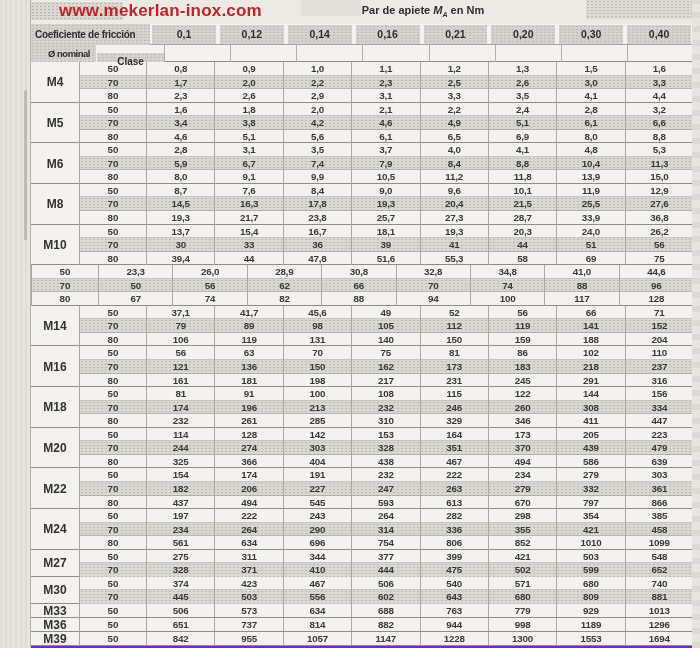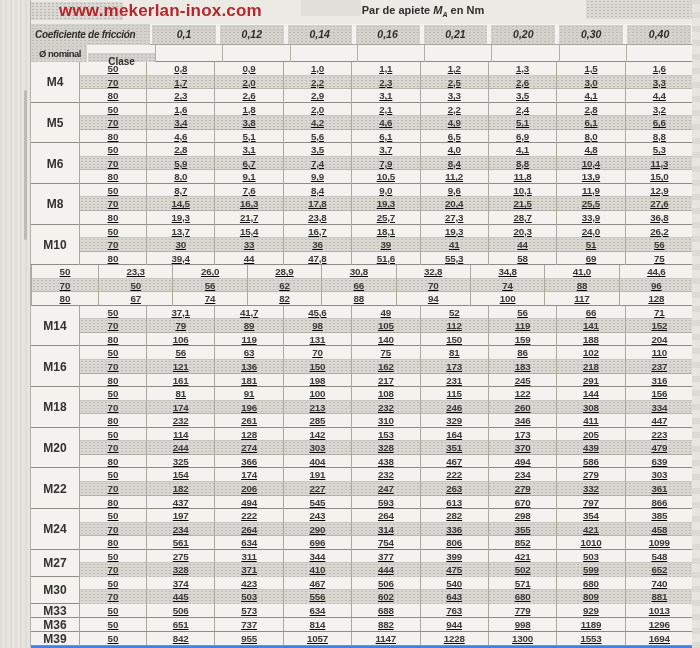--- a/index.html
+++ b/index.html
@@ -1,20 +1,20 @@
 <!DOCTYPE html>
 <html><head>
 <meta charset="utf-8">
 <style>
   html,body{margin:0;padding:0;}
   body{width:700px;height:648px;overflow:hidden;
        font-family:"Liberation Sans", sans-serif;
        background:#e7e5e0;position:relative;}
 
-  .page{position:absolute;inset:0;background:#3b82f6;}
+  .page{position:absolute;inset:0;background:#6d28d9;}
 
   
   .left-gutter{position:absolute;left:0;top:0;width:30px;height:648px;
     background:
       repeating-linear-gradient(90deg,#dedcd6 0 2px,#e6e4de 2px 5px),
       #e2e0da;
     border-right:1px solid #c6c4bd;}
   .left-gutter::after{content:"";position:absolute;left:24px;top:90px;width:3px;height:150px;
     background:rgba(120,118,110,.35);border-radius:2px;}
   .right-edge{position:absolute;right:0;top:0;width:8px;height:648px;
@@ -31,53 +31,53 @@
     background:radial-gradient(rgba(140,139,130,.4) 1px, transparent 1.2px) 0 0/4px 3px,#dbdad4;}
   .noise-c{position:absolute;left:270px;top:0;width:60px;height:16px;background:#e0dfd9;}
   .site-url{position:absolute;left:28px;top:1px;font-size:17px;font-weight:bold;
     color:#bf2328;letter-spacing:.2px;}
   .torque-title{position:absolute;left:292px;width:200px;top:4px;text-align:center;
     font-size:11px;font-weight:bold;color:#2f2e2b;}
   .torque-title i{font-style:italic;}
   .torque-title sub{font-size:7px;font-style:italic;}
 
   
-  .coef-row{display:flex;height:21px;box-shadow:0 -1px 0 #a7a59e, inset 0 -1px 0 #a7a59e;font-style:italic;}
+  .coef-row{display:flex;height:21px;box-shadow:0 -1px 0 #a7a59e, inset 0 -1px 0 #a7a59e;}
   .coef-label{width:115px;flex:0 0 115px;background:#d3d2cc;
     background-image:radial-gradient(rgba(150,148,139,.35) 1px, transparent 1.2px);
     background-size:4px 3px;
     font-size:10px;font-weight:bold;color:#2f2e2b;line-height:21px;padding-left:4px;
     letter-spacing:-.3px;}
   .coef-cells{flex:1;display:flex;}
   .coef-cell{flex:1;margin:1px 2px;background:#d3d2cc;
     background-image:radial-gradient(rgba(150,148,139,.35) 1px, transparent 1.2px);
     background-size:4px 3px;
     font-size:10.5px;font-weight:bold;color:#2f2e2b;text-align:center;line-height:19px;}
 
   
   .clase-row{display:flex;height:17px;box-shadow:inset 0 -1px 0 #8f8d85;}
   .diam-cell{width:48px;flex:0 0 48px;background:#d3d2cc;
     background-image:radial-gradient(rgba(150,148,139,.35) 1px, transparent 1.2px);
     background-size:4px 3px;
-    font-size:9.5px;font-weight:bold;color:#2f2e2b;line-height:17px;padding-left:8px;
+    font-size:9.5px;font-weight:bold;color:#2f2e2b;line-height:17px;padding-left:17px;
     letter-spacing:-.5px;white-space:nowrap;}
   .clase-cell-h{width:67px;flex:0 0 67px;background:#d3d2cc;
     background-image:radial-gradient(rgba(150,148,139,.35) 1px, transparent 1.2px);
     background-size:4px 3px;
     font-size:10px;font-weight:bold;color:#2f2e2b;text-align:center;line-height:17px;
     border-left:1px solid #f3f2ee;margin-top:8px;}
   .hdr-empty{flex:1;border-left:1px solid #b1afa8;}
 
   
   #groups{box-shadow:inset 0 -1px 0 #8f8d85;}
   .group{display:flex;box-shadow:0 -1px 0 #8f8d85;}
   .group:first-child{box-shadow:none;}
   .size-cell{width:48px;flex:0 0 48px;display:flex;align-items:center;justify-content:center;
     font-size:12px;font-weight:bold;color:#33322e;}
-  .rows{flex:1;border-left:1px solid #a8a69f;text-decoration:underline;}
+  .rows{flex:1;border-left:1px solid #a8a69f;}
   .row{display:flex;height:13.55px;}
   .row + .row{box-shadow:0 -1px 0 rgba(145,143,134,.45);}
   .clase-val{width:66px;flex:0 0 66px;text-align:center;font-size:9.8px;font-weight:bold;
     color:#3b3a36;line-height:13.55px;}
   .val{flex:1;border-left:1px solid #aaa8a1;text-align:center;font-size:9.8px;
     font-weight:bold;color:#3b3a36;line-height:13.55px;letter-spacing:-.2px;}
   .row.shaded{background-color:#d8d7d1;
     background-image:radial-gradient(rgba(148,146,137,.38) 1px, transparent 1.2px);
     background-size:4px 3px;}
 </style>

